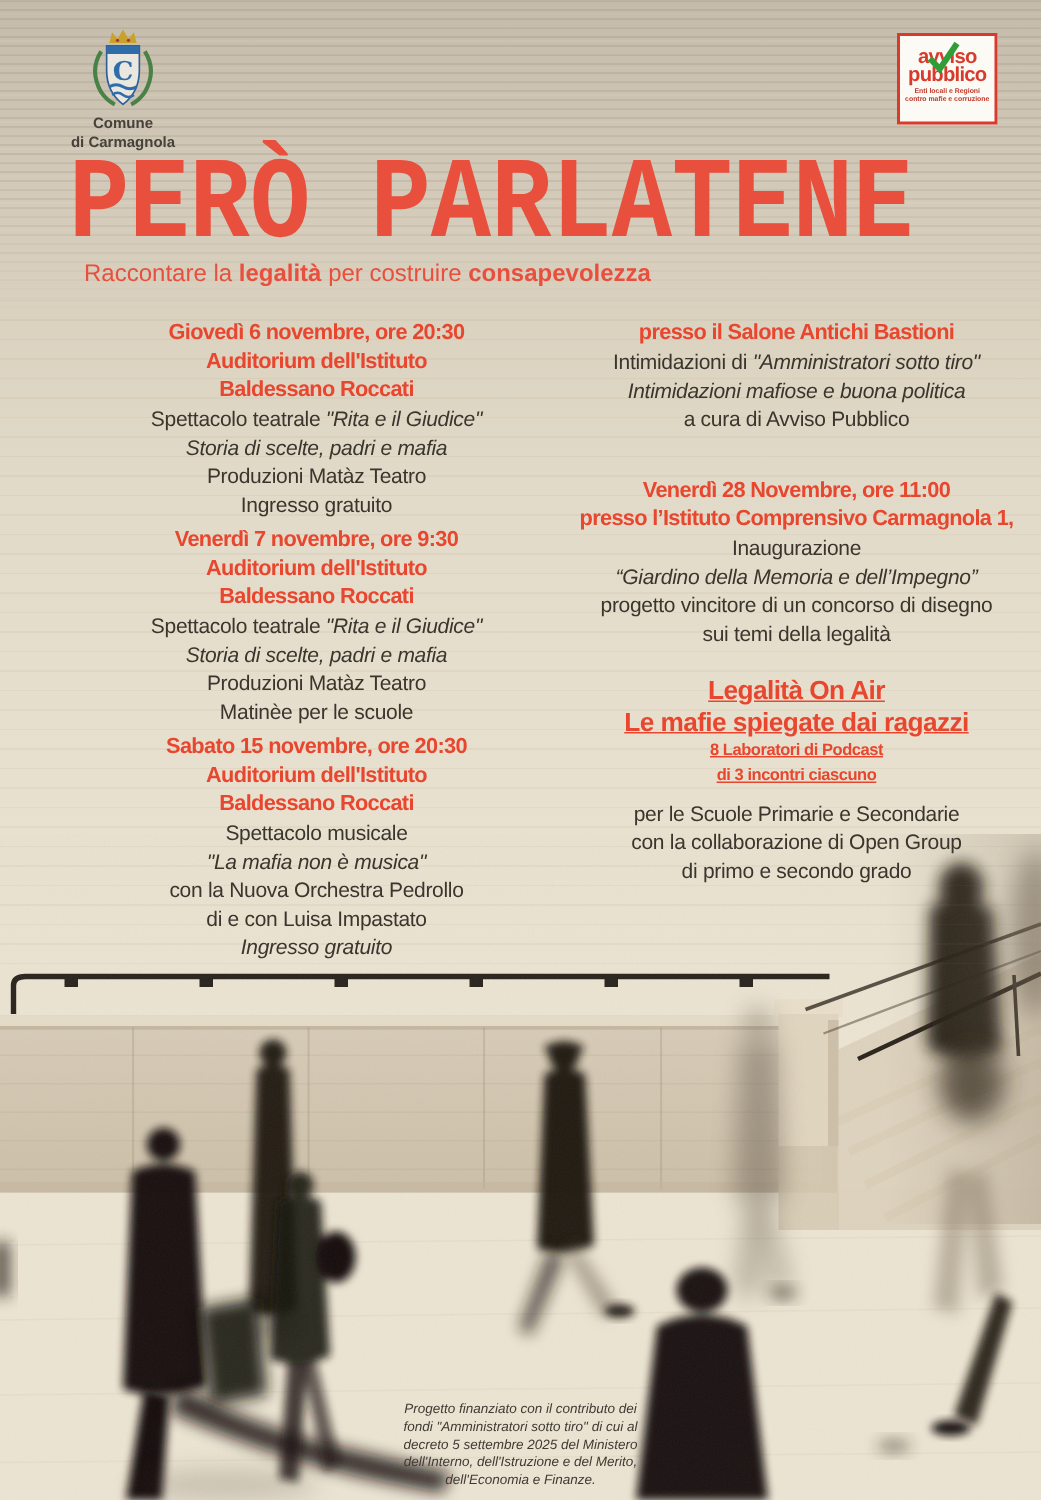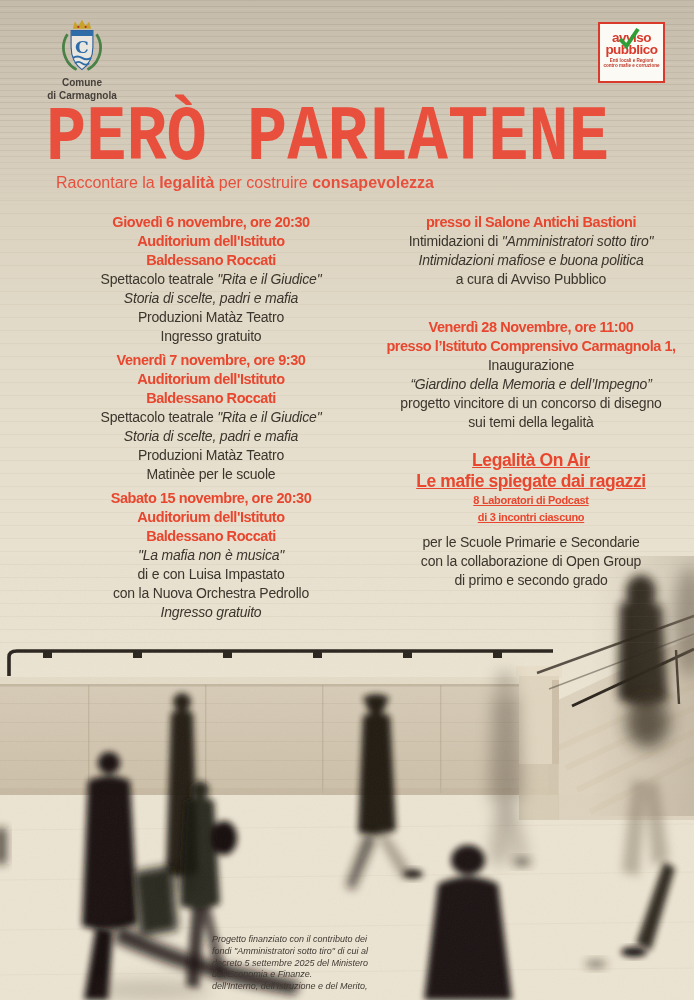--- a/index.html
+++ b/index.html
@@ -38,21 +38,21 @@
   .event{position:absolute;width:326px;color:#3a352d;font-size:14px;line-height:19px;letter-spacing:-.2px;text-align:center;}
   .ev-head{color:#e8462e;font-weight:bold;font-size:14.5px;letter-spacing:-.45px;}
   .it{font-style:italic;}
   .bd{font-weight:normal;}
   .col-l{left:48px;}
   .col-r{left:368px;}
   .onair-big{color:#e8462e;font-weight:bold;font-size:17.5px;line-height:21px;letter-spacing:-.4px;text-decoration:underline;}
   .onair-small{color:#e8462e;font-weight:bold;font-size:11px;line-height:16.5px;letter-spacing:-.3px;text-decoration:underline;}
   .onair-body{margin-top:8px;}
   
-  .footer{position:absolute;left:212px;top:934px;width:270px;text-align:left;
+  .footer{position:absolute;left:212px;top:934px;width:270px;text-align:center;
     font-size:9px;line-height:11.8px;font-style:italic;color:#3f3a33;}
   .photo{position:absolute;left:0;top:556px;}
 </style>
 </head>
 <body>
 
 <div class="poster">
 
   <svg class="photo" width="694" height="444" viewBox="0 556 694 444" preserveAspectRatio="none">
     <defs>
@@ -277,23 +277,24 @@
     </div>
   </section>
 
   <section class="event col-l" style="top:489px">
     <div class="ev-head">
       <div>Sabato 15 novembre, ore 20:30</div>
       <div>Auditorium dell'Istituto</div>
       <div>Baldessano Roccati</div>
     </div>
     <div>
+      <div>Spettacolo musicale</div>
       <div class="it">"La mafia non è musica"</div>
+      <div><span>con la </span><span class="bd">Nuova Orchestra Pedrollo</span></div>
       <div><span>di e con </span><span class="bd">Luisa Impastato</span></div>
-      <div><span>con la </span><span class="bd">Nuova Orchestra Pedrollo</span></div>
       <div class="it">Ingresso gratuito</div>
     </div>
   </section>
 
   <section class="event col-r" style="top:213px">
     <div class="ev-head">
       <div>presso il Salone Antichi Bastioni</div>
     </div>
     <div>
       <div><span>Intimidazioni di </span><span class="it">"Amministratori sotto tiro"</span></div>
@@ -324,17 +325,17 @@
       <div>per le Scuole Primarie e Secondarie</div>
       <div><span>con la collaborazione di </span><span class="bd">Open Group</span></div>
       <div>di primo e secondo grado</div>
     </div>
   </section>
 
   <div class="footer">
     <div>Progetto finanziato con il contributo dei</div>
     <div>fondi "Amministratori sotto tiro" di cui al</div>
     <div>decreto 5 settembre 2025 del Ministero</div>
+    <div>dell'Interno, dell'Istruzione e del Merito,</div>
     <div>dell'Economia e Finanze.</div>
-    <div>dell'Interno, dell'Istruzione e del Merito,</div>
   </div>
 
 </div>
 
 </body></html>

